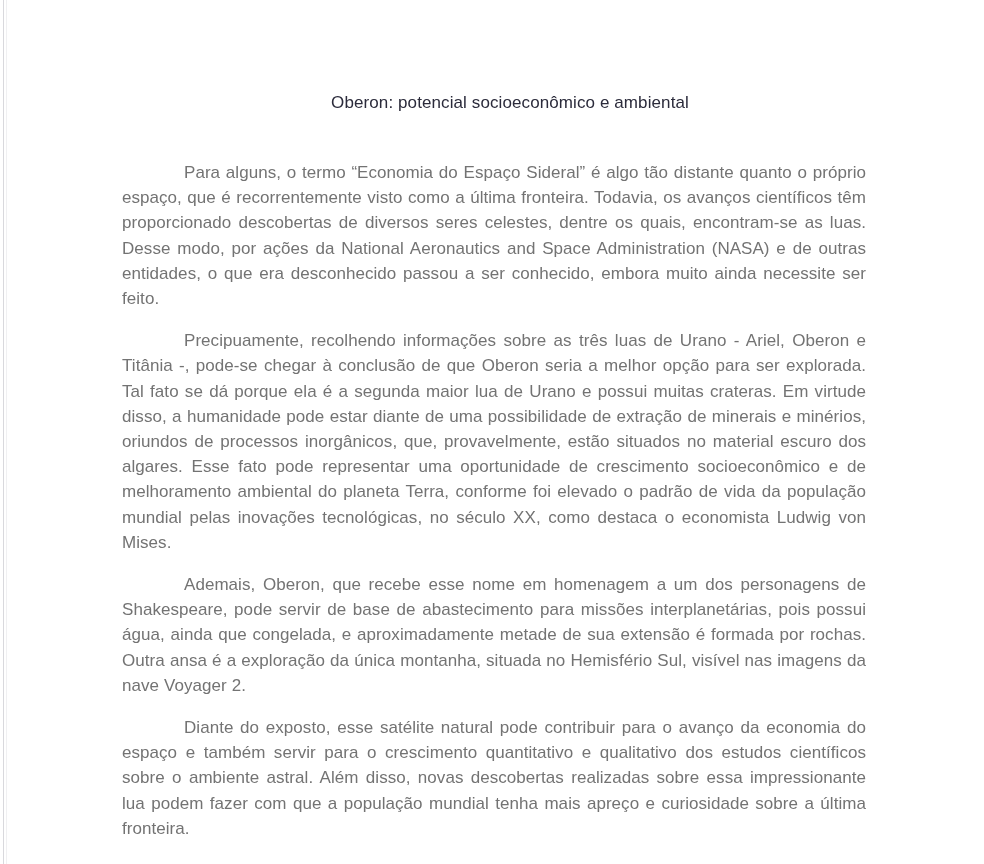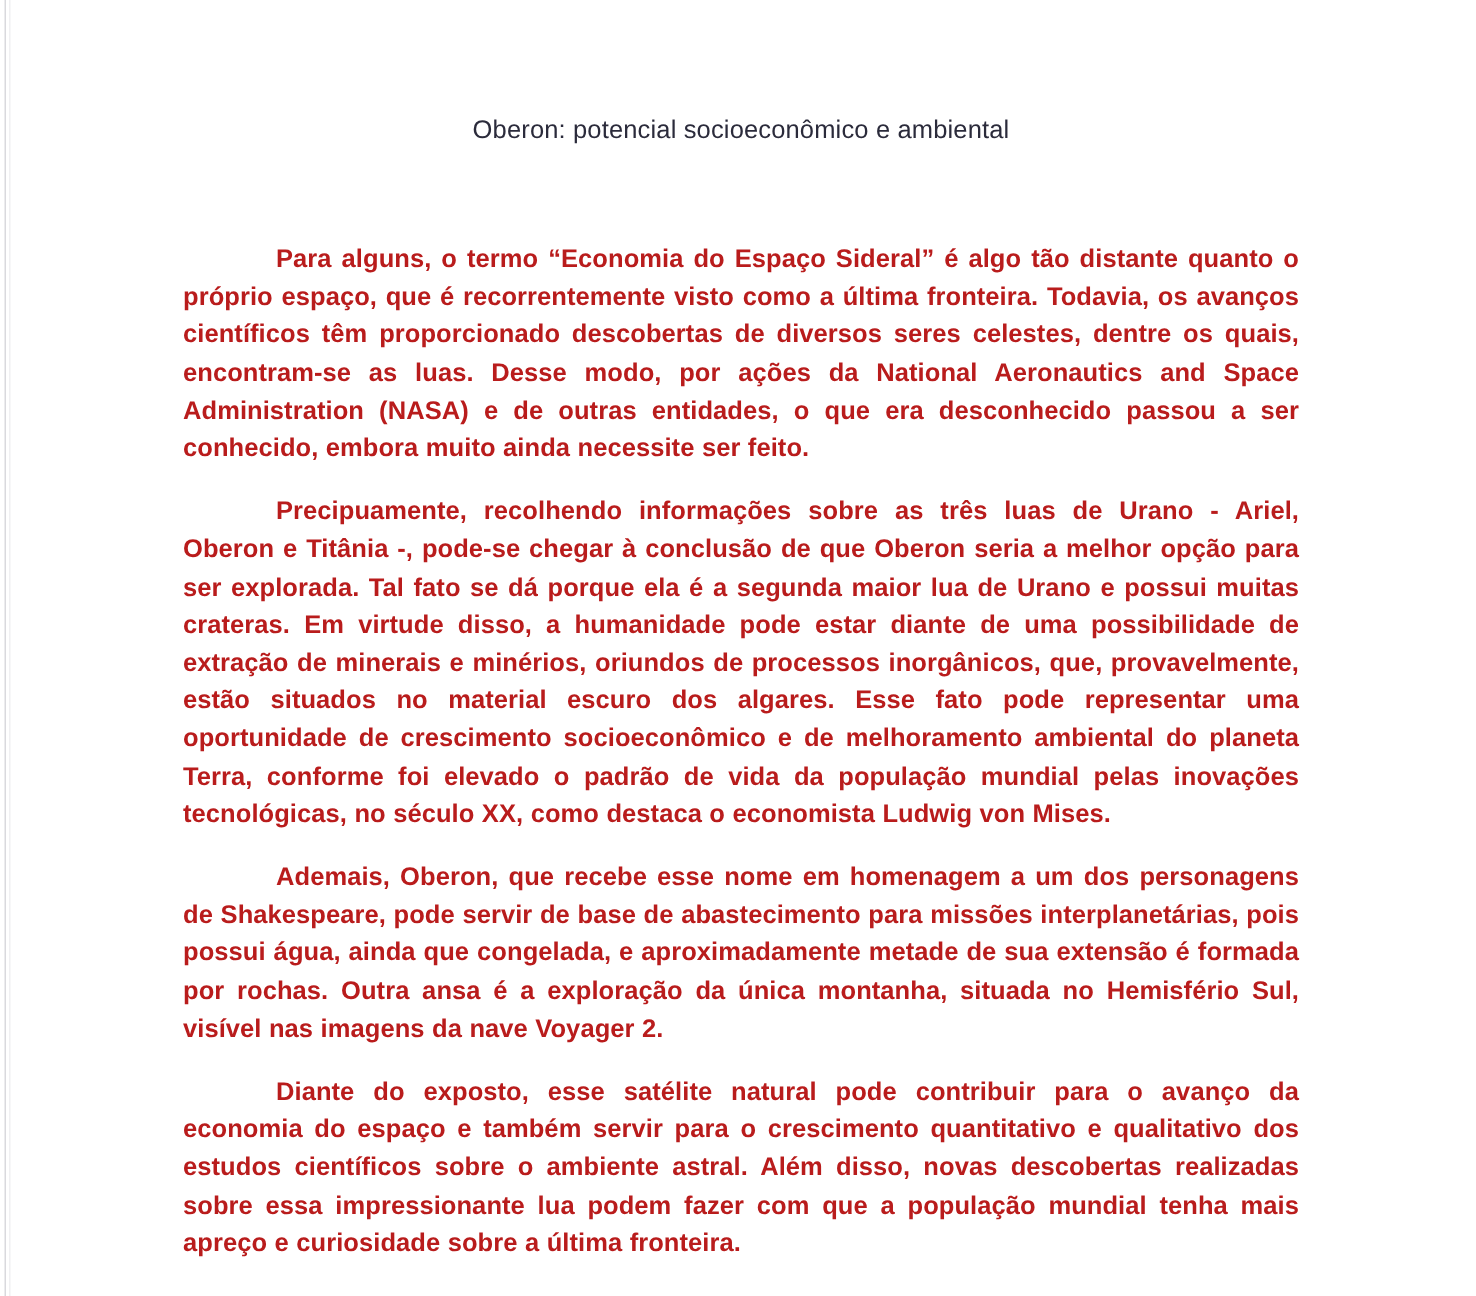--- a/index.html
+++ b/index.html
@@ -41,21 +41,21 @@
   }
 
   .content {
     position: absolute;
     left: 122px;
     top: 0;
     width: 744px;
   }
 
   .doc-title {
-    margin: 0;
+    margin: 16px;
     padding: 0;
     font-size: 17px;
     line-height: 25px;
     font-weight: normal;
     color: #2b2b3b;
     text-align: center;
     position: absolute;
     left: 0;
     top: 74px;
     width: 744px;
@@ -66,28 +66,27 @@
     position: absolute;
     left: 0;
     top: 160px;
     width: 744px;
   }
 
   .para {
     margin: 0 0 17px 0;
     font-size: 17px;
     line-height: 25.2px;
-    color: #b91c1c;
+    color: #737373;
     text-align: justify;
     text-indent: 62px;
     letter-spacing: 0.05px;
     word-spacing: 0.2px;
     -webkit-hyphens: none;
     hyphens: none;
-    font-weight: bold;
   }
   .para:last-child {
     margin-bottom: 16px;
   }
 </style>
 </head>
 <body>
 
 <div class="page">
 

